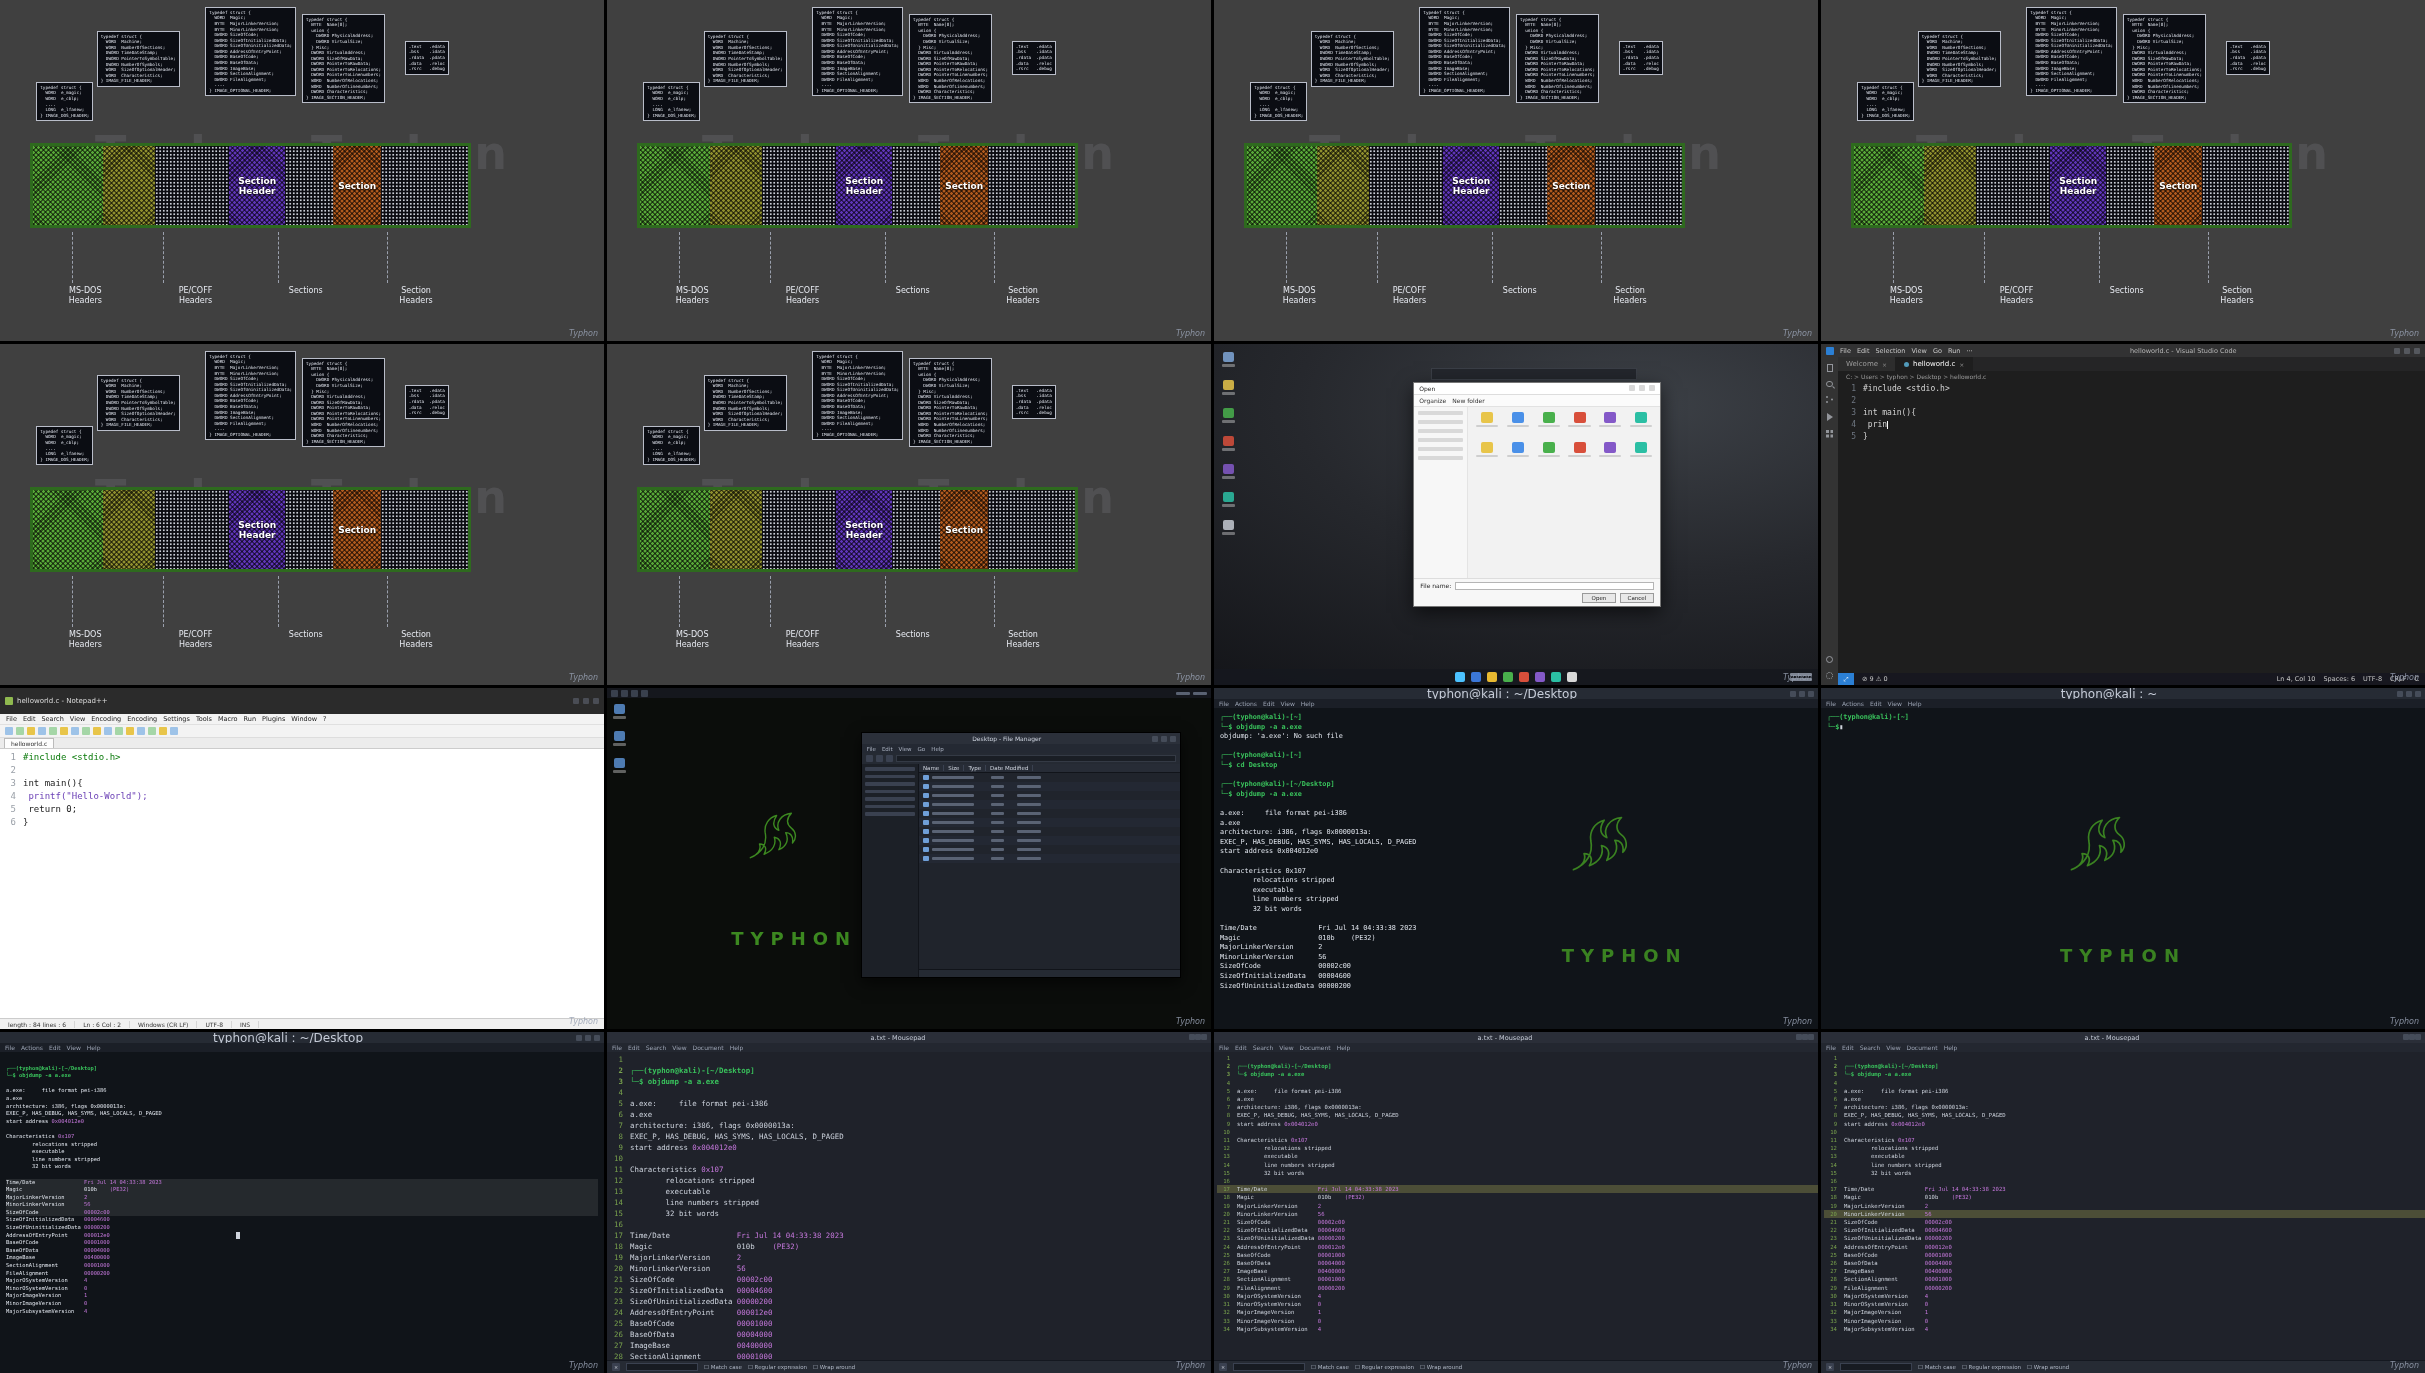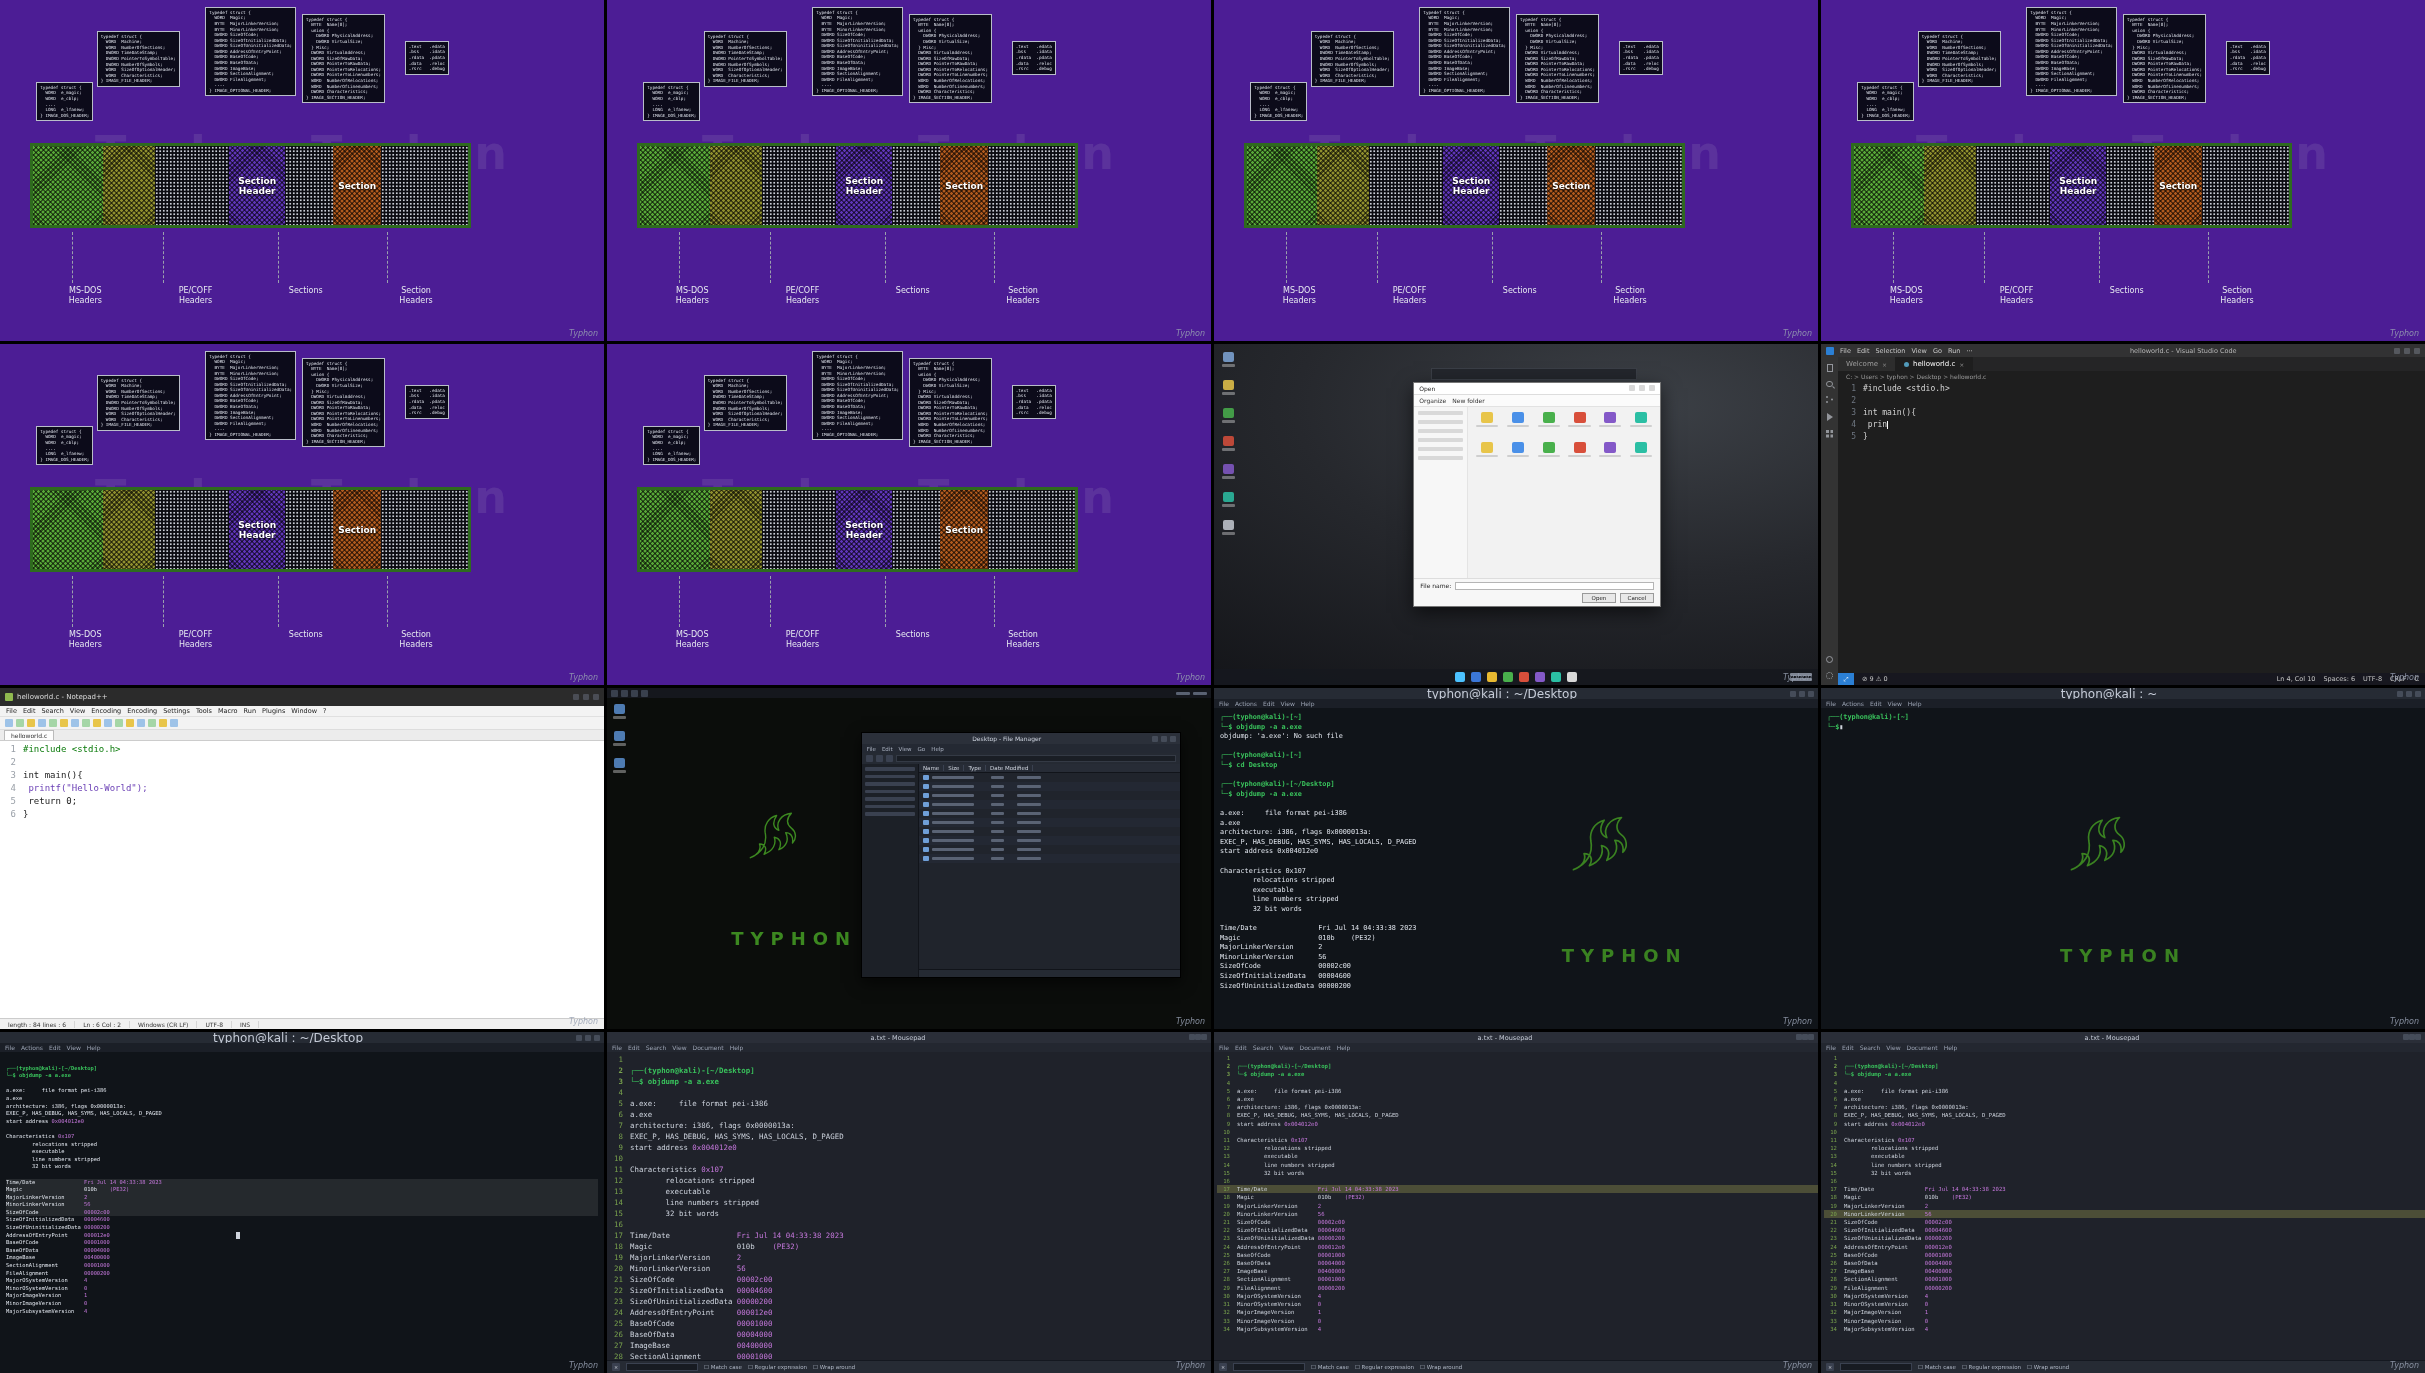--- a/index.html
+++ b/index.html
@@ -5,21 +5,21 @@
   *{margin:0;padding:0;box-sizing:border-box}
   html,body{width:2425px;height:1373px;background:#000;overflow:hidden;
     font-family:"DejaVu Sans",sans-serif}
   .sheet{display:grid;grid-template-columns:repeat(4,1fr);grid-template-rows:repeat(4,1fr);
     gap:3px;width:2425px;height:1373px;background:#000}
   .tile{position:relative;overflow:hidden;background:#101014}
   .brand{position:absolute;right:6px;bottom:3px;font-size:8px;color:#97a0b2;opacity:.85;
     font-style:italic;z-index:9}
 
   
-  .t-diagram{background:#4c1d95}
+  .t-diagram{background:#404040}
   .t-diagram .wm{position:absolute;left:0;right:0;top:37%;text-align:center;font-weight:bold;
     font-size:46px;letter-spacing:2px;color:rgba(190,196,212,.13);white-space:nowrap;z-index:1}
   .struct-box{position:absolute;z-index:4;background:rgba(8,10,16,.93);border:1px solid #b9bdc9;
     color:#dde1ea;font-family:"DejaVu Sans Mono",monospace;font-size:4.3px;line-height:1.3;
     padding:2px 3px}
   .struct-box .line{white-space:pre}
   .sb-dos{left:6%;top:24%}
   .sb-file{left:16%;top:9%}
   .sb-opt{left:34%;top:2%}
   .sb-sec{left:50%;top:4%}
@@ -131,21 +131,21 @@
   .vsc-code .line:nth-child(4)::after{content:"";display:inline-block;width:1.2px;height:8px;
     background:#fff;vertical-align:middle}
   .vsc-status{height:12px;background:#17171f;display:flex;align-items:center;font-size:6.5px;
     color:#c5c5c5;padding-right:6px;gap:8px}
   .vsc-remote{height:100%;width:16px;background:#2b7fd4;display:flex;align-items:center;
     justify-content:center;color:#fff;font-size:6px}
   .vsc-status .right{margin-left:auto;display:flex;gap:8px}
 
   
   .t-npp{background:#fff;display:flex;flex-direction:column}
-  .npp-title{height:18px;background:#2b2b2b;color:#ddd;display:flex;align-items:center;gap:4px;
+  .npp-title{height:26px;background:#2b2b2b;color:#ddd;display:flex;align-items:center;gap:4px;
     padding:0 5px;font-size:7px}
   .npp-ic{width:8px;height:8px;background:#8fb94f;border-radius:1px}
   .npp-title .wb i{background:#4a4d55}
   .npp-menu{height:11px;background:#f3f3f3;border-bottom:1px solid #e0e0e0;display:flex;
     align-items:center;gap:6px;padding:0 6px;font-size:6.5px;color:#222}
   .npp-tools{height:13px;background:#f3f3f3;border-bottom:1px solid #ddd;display:flex;
     align-items:center;gap:3px;padding:0 5px}
   .npp-tools i{width:8px;height:8px;border-radius:1px;display:inline-block;background:#9ec3e8}
   .npp-tools i:nth-child(3n){background:#e8c54a}.npp-tools i:nth-child(3n+2){background:#a5d6a7}
   .npp-tabrow{height:11px;background:#ececec;display:flex;align-items:flex-end;padding-left:4px;

